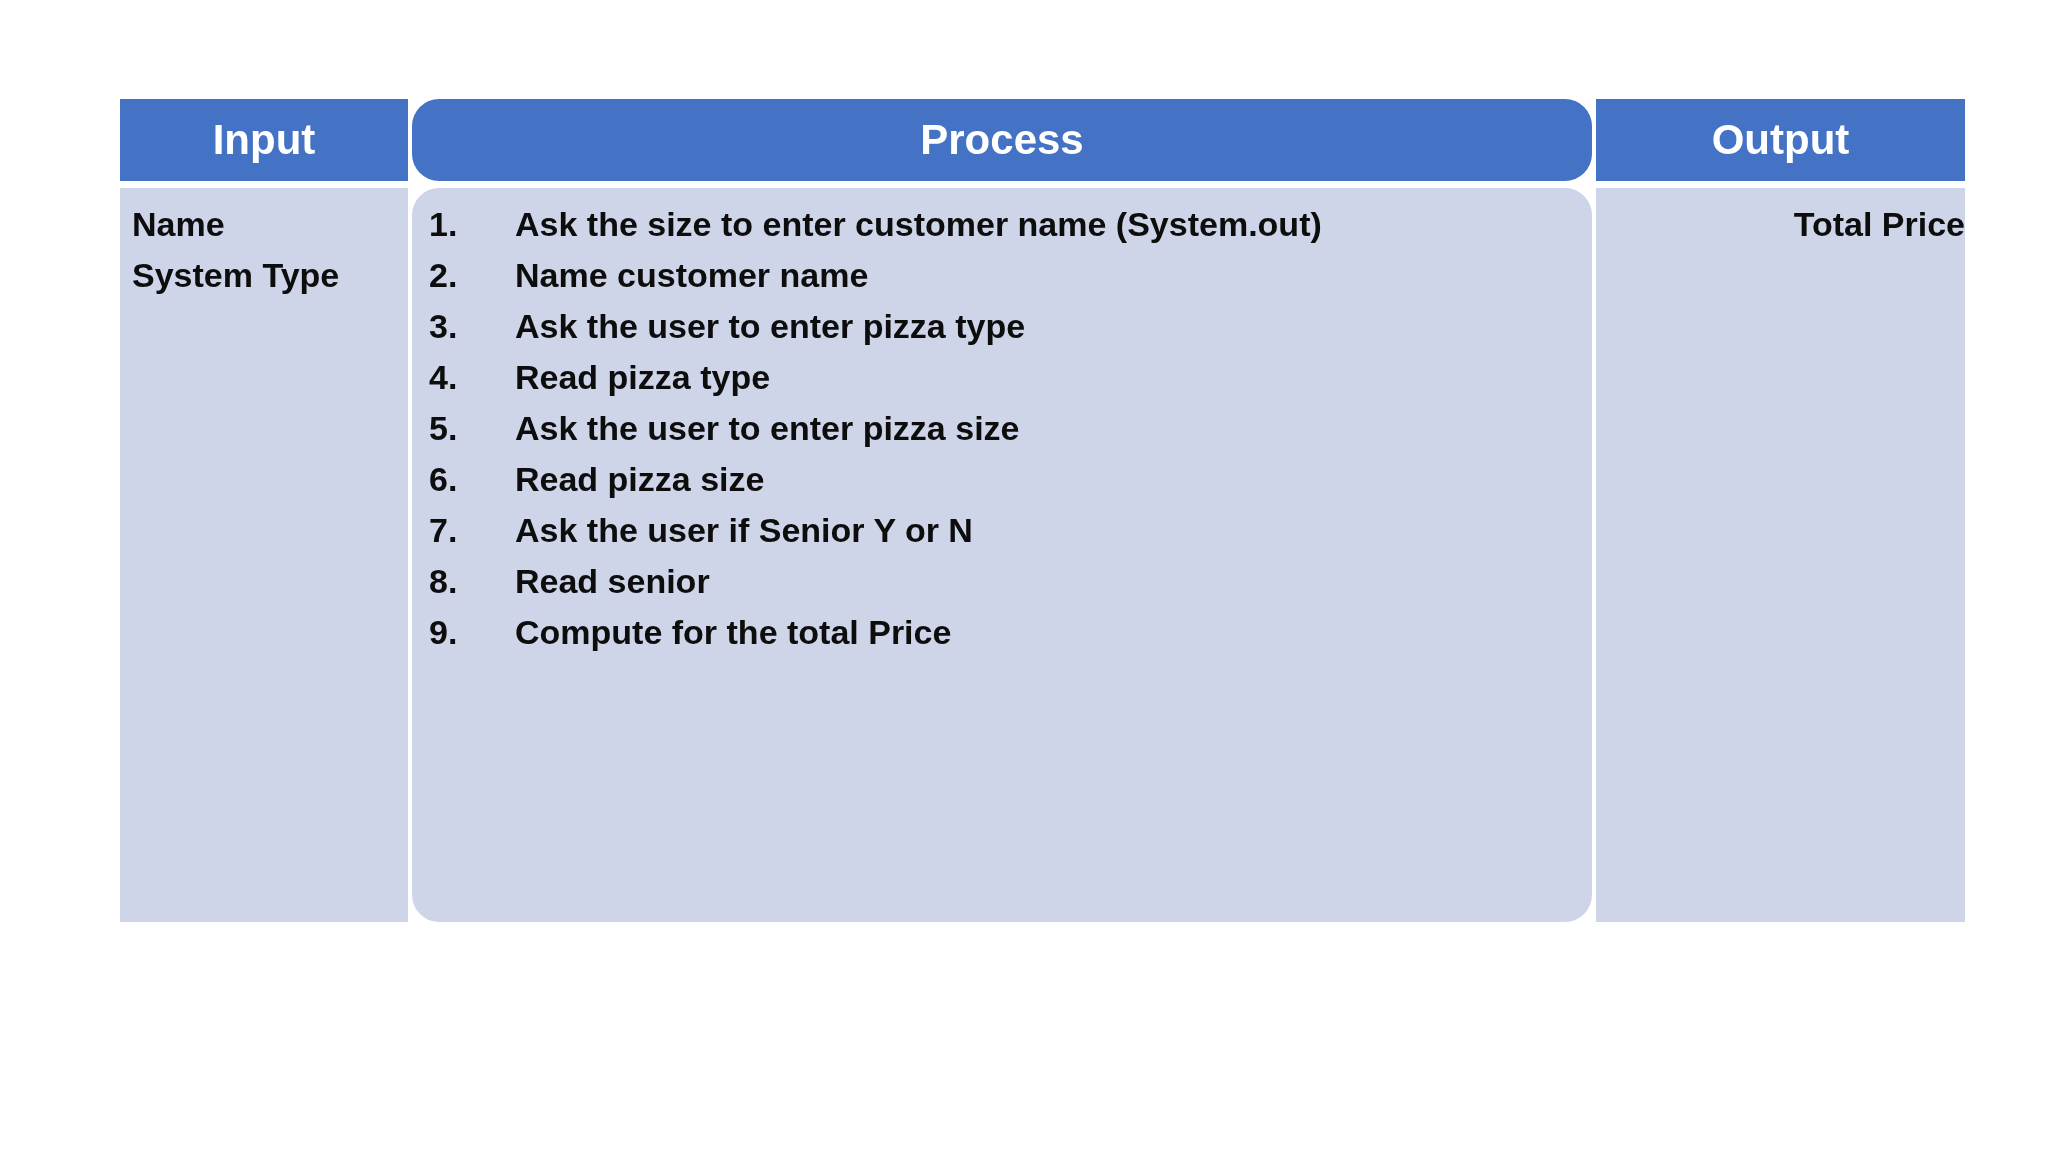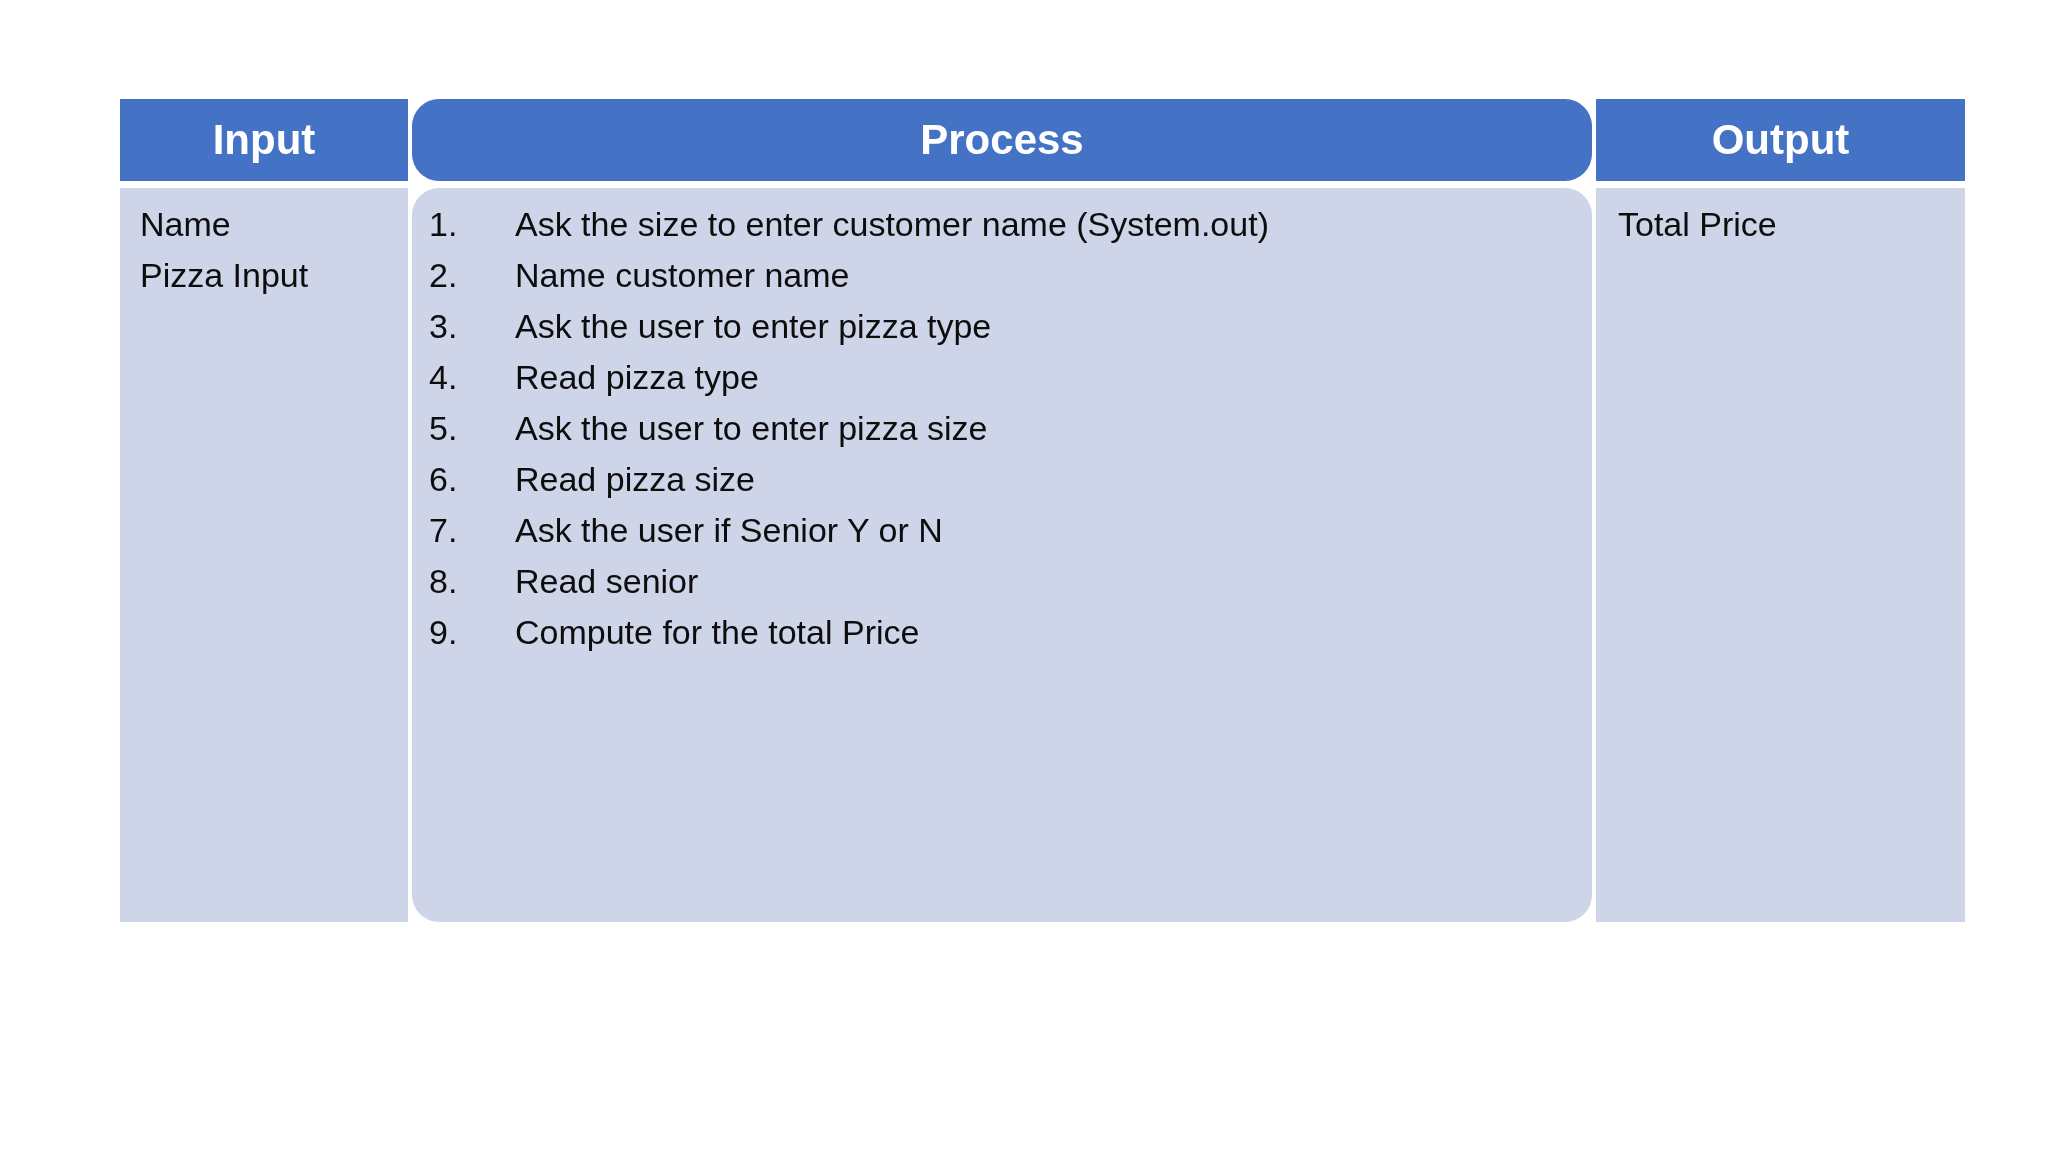--- a/index.html
+++ b/index.html
@@ -54,32 +54,34 @@
   }
 
   
   .cell {
     background: #CFD5E9;
     color: #0d0d0d;
     font-size: 34px;
     overflow: hidden;
   }
   .cell-inner {
-    padding: 11px 0 0 20px;
+    padding: 11px 0 0 12px;
+    font-weight: bold;
   }
 
   .input-line {
     line-height: 51px;
     white-space: nowrap;
   }
 
   .output-line {
     line-height: 51px;
     white-space: nowrap;
     padding-left: 2px;
+    text-align: right;
   }
 
   
   .proc-list {
     margin: 0;
     padding: 0;
     list-style: none;
   }
   .proc-item {
     display: flex;
@@ -107,21 +109,21 @@
     <div class="hdr col-input">Input</div>
     <div class="hdr col-process">Process</div>
     <div class="hdr col-output">Output</div>
   </div>
 
   <div class="table-body-row">
 
     <div class="cell cell-input col-input">
       <div class="cell-inner">
         <div class="input-line">Name</div>
-        <div class="input-line">Pizza Input</div>
+        <div class="input-line">System Type</div>
       </div>
     </div>
 
     <div class="cell cell-process col-process">
       <div class="cell-inner">
         <ol class="proc-list">
           <li class="proc-item">
             <span class="proc-num">1.</span>
             <span class="proc-text">Ask the size to enter customer name (System.out)</span>
           </li>

